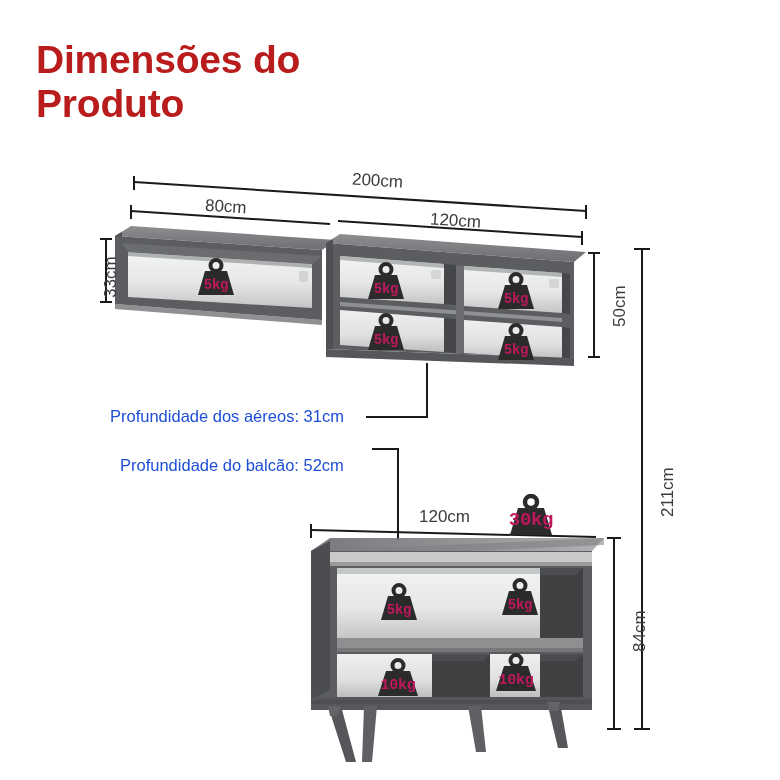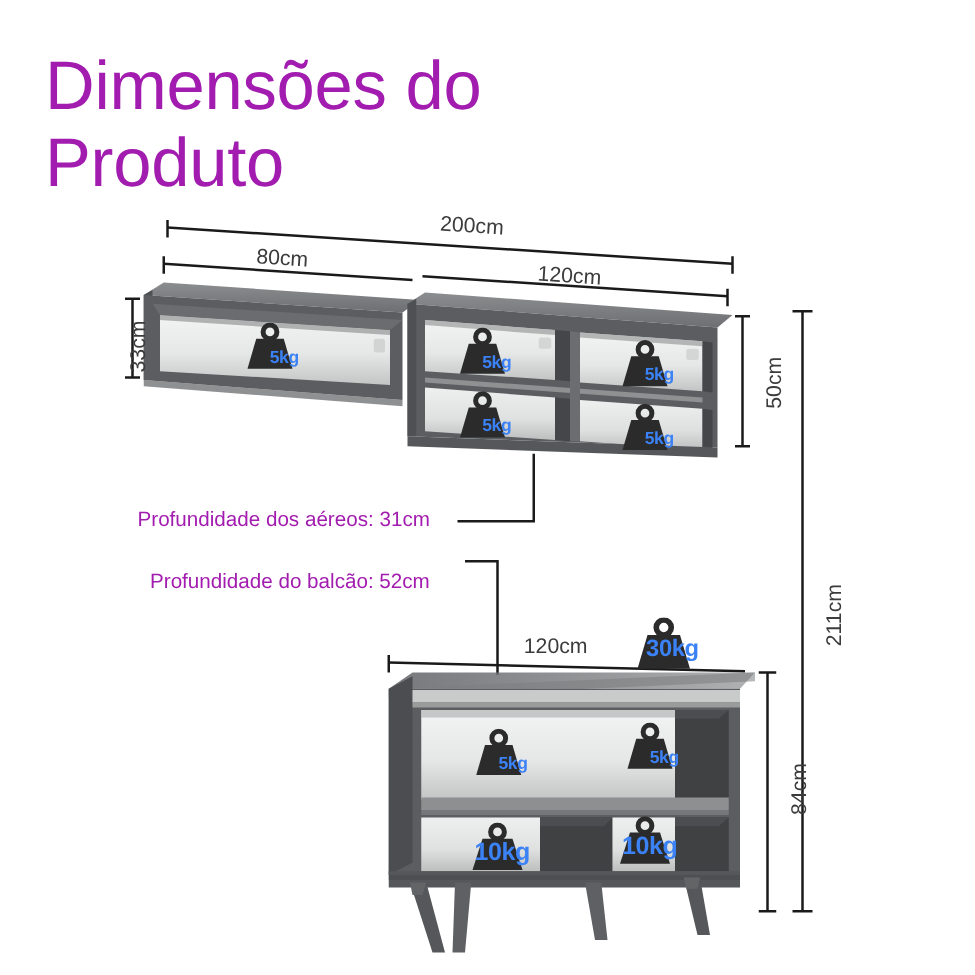--- a/index.html
+++ b/index.html
@@ -22,24 +22,24 @@
     width: 780px;
     height: 780px;
   }
 
   
   #title {
     position: absolute;
     left: 36px;
     top: 38px;
     width: 420px;
-    font-size: 55px;
+    font-size: 39px;
     line-height: 1.12;
-    font-weight: normal;
-    color: #a21caf;
+    font-weight: bold;
+    color: #b91c1c;
     letter-spacing: -0.2px;
     white-space: pre-line;
   }
 
   
   #drawing {
     position: absolute;
     left: 0;
     top: 0;
     width: 780px;
@@ -53,48 +53,48 @@
     color: #3c3c3c;
     white-space: nowrap;
     font-family: "Liberation Sans", sans-serif;
   }
   .dim-label.rot {
     transform-origin: 0 0;
   }
   .depth-label {
     position: absolute;
     font-size: 16.5px;
-    color: #a21caf;
+    color: #1d4ed8;
     white-space: nowrap;
   }
 
   
   .badge {
     position: absolute;
     width: 46px;
     height: 40px;
   }
   .badge.w30 { width: 56px; height: 44px; }
   .badge.w10 { width: 52px; height: 41px; }
   .badge svg { display: block; width: 100%; height: 100%; }
   .badge .btxt {
     position: absolute;
     left: 0;
     right: 0;
     bottom: 5px;
-    text-align: right;
-    color: #3b82f6;
+    text-align: center;
+    color: #be185d;
     font-weight: bold;
     font-size: 14px;
-    font-family: Liberation Sans, sans-serif;
+    font-family: Liberation Mono, monospace;
     letter-spacing: -0.3px;
     pointer-events: none;
   }
   .badge.w30 .btxt { font-size: 19px; bottom: 7px; }
-  .badge.w10 .btxt { font-size: 20px; bottom: 5px; }
+  .badge.w10 .btxt { font-size: 15px; bottom: 5px; }
 </style>
 </head>
 <body>
 
 <div id="stage">
 
   <div id="title">Dimensões do
 Produto</div>
 
   <svg id="drawing" viewBox="0 0 780 780">

